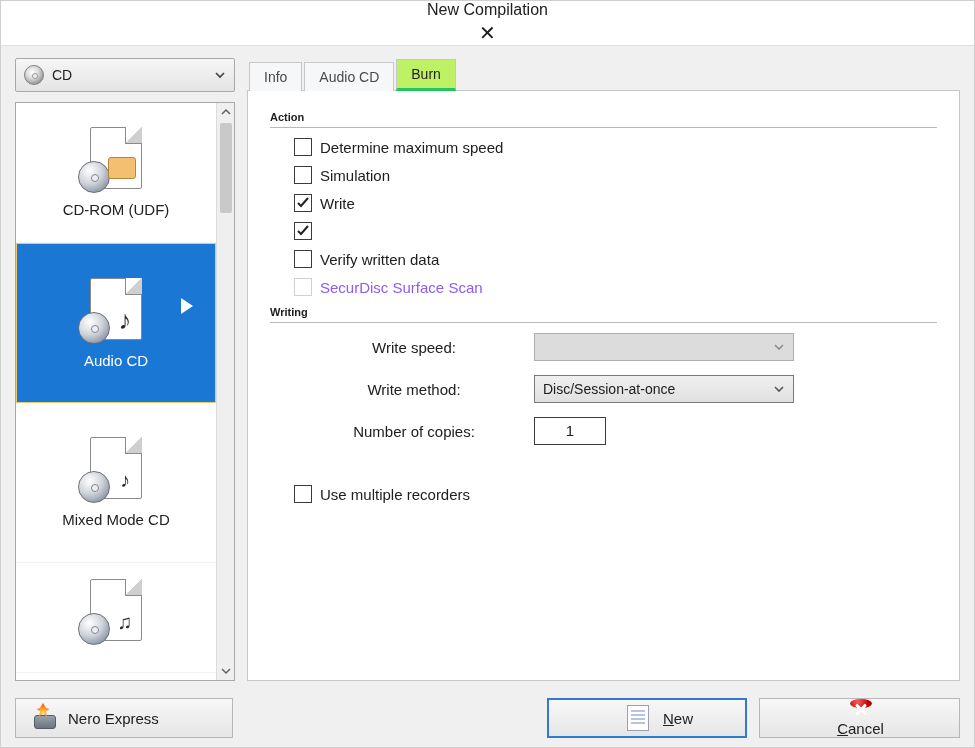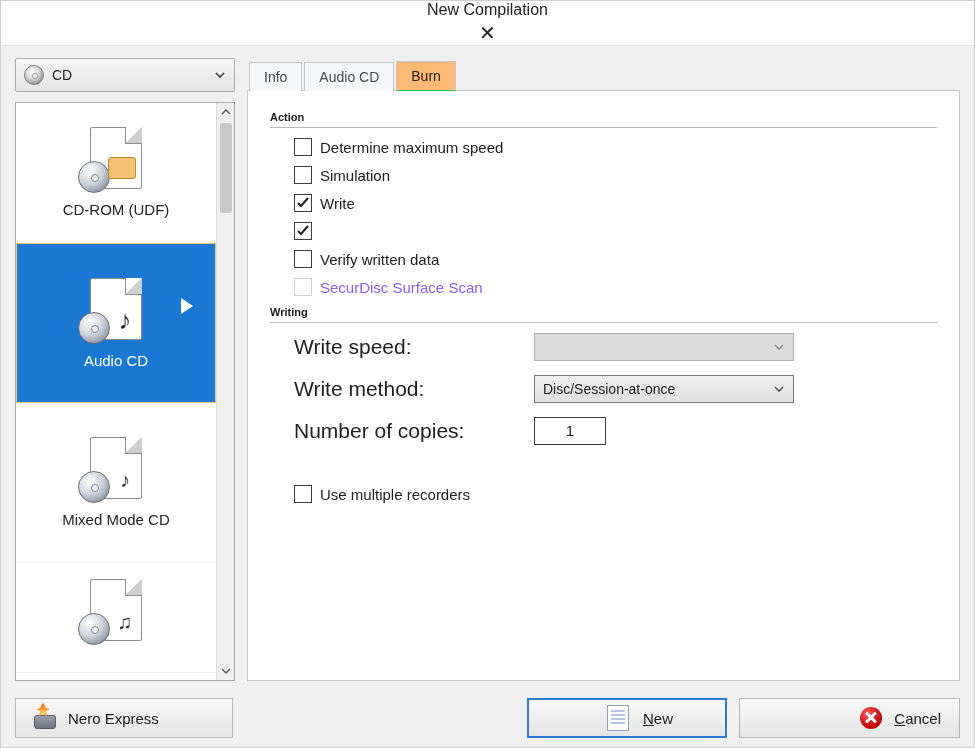--- a/index.html
+++ b/index.html
@@ -137,23 +137,23 @@
     padding: 6px 14px 6px 14px;
     border: 1px solid #c7c7c7;
     background: #f6f7f8;
     color: #4a4a4a;
     font-size: 14px;
     border-bottom: none;
     margin-right: 2px;
     position: relative; top: 1px;
   }
   .tab.active {
-    background: #fdba74;
+    background: #bef264;
     color: #1f1f1f;
-    border-bottom: 1px solid #22c55e;
+    border-bottom: 3px solid #22c55e;
     z-index: 2;
     margin-top: 32px;
   }
   .tabpage {
     flex: 1;
     background: #ffffff;
     border: 1px solid #c7c7c7;
     padding: 14px 22px 14px 22px;
   }
 
@@ -164,21 +164,21 @@
   .check-row.disabled { color: #8b5cf6; }
   .chkbox {
     width: 18px; height: 18px; border: 1px solid #3b3b3b; background:#fff;
     display: inline-flex; align-items:center; justify-content:center;
   }
   .chkbox.disabled { border-color: #d0d0d0; }
   .chkbox svg { display:none; }
   .chkbox.checked svg { display:block; }
 
   .form-row { display: flex; align-items: center; margin: 8px 0 14px 24px; }
-  .form-row .flabel { width: 240px; font-size: 21px; }
+  .form-row .flabel { width: 240px; font-size: 15px; text-align: center; }
   .sel {
     width: 260px; height: 28px; border: 1px solid #7a7a7a;
     background: linear-gradient(#f0f0f0,#e0e0e0);
     display: flex; align-items: center; justify-content: space-between;
     padding: 0 8px;
     font-size: 14px;
   }
   .sel.empty { color: transparent; background: #dcdcdc; border-color: #aeaeae; }
   .sel .chev { opacity: .85; }
   .numbox {
@@ -197,21 +197,21 @@
   .btn {
     height: 40px;
     background: linear-gradient(#f7f7f7,#e6e6e6);
     border: 1px solid #b7b7b7;
     display: flex; align-items: center; gap: 12px;
     padding: 0 18px;
     font-size: 15px;
   }
   .btn.nero { width: 218px; }
   .btn.primary { border: 2px solid #2f7bd0; width: 200px; justify-content:center; gap:14px;padding-left:44px; }
-  .btn.cancel { width: 221px; justify-content:flex-end; padding-left:20px;}
+  .btn.cancel { width: 201px; justify-content:center; padding-left:20px;flex-direction:column;}
   .spacer { flex: 1; }
 
   .nero-ico { width:22px; height:22px; position:relative; }
   .nero-ico .flame {
     position:absolute; left:2px; top:-4px; width:14px; height:14px;
     background: radial-gradient(circle at 50% 70%, #ffdf5a 0%, #ff7a1e 55%, #c42d00 100%);
     clip-path: polygon(50% 0%, 72% 35%, 95% 42%, 70% 60%, 80% 95%, 50% 78%, 20% 95%, 30% 60%, 5% 42%, 28% 35%);
   }
   .nero-ico .d {
     position:absolute; left:0; bottom:0; width:22px; height:14px; border-radius:3px;

